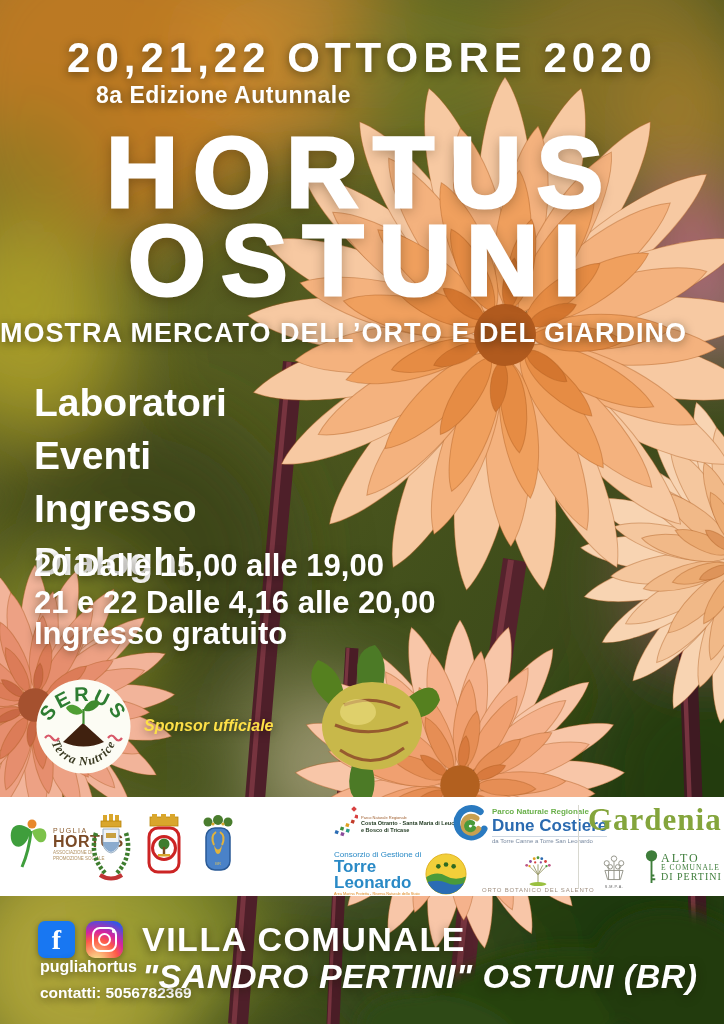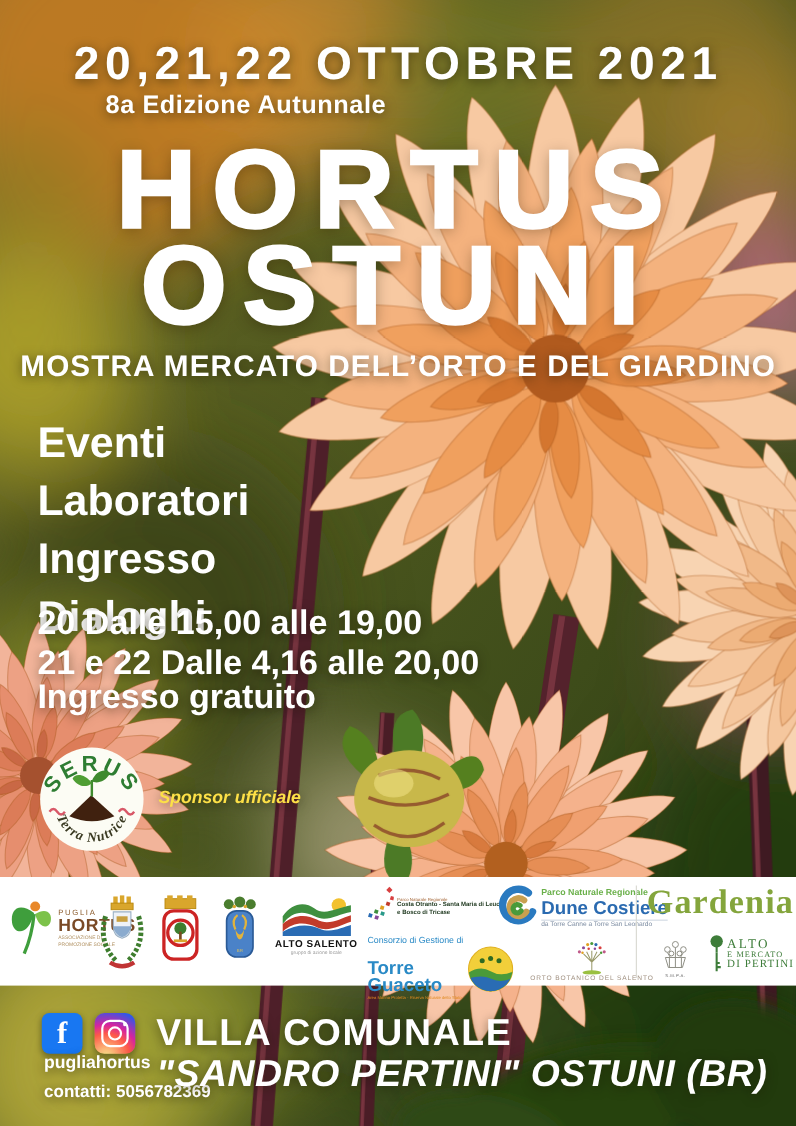--- a/index.html
+++ b/index.html
@@ -9,21 +9,21 @@
   .layer{position:absolute;z-index:2;}
   .wsh{text-shadow:0 2px 10px rgba(30,25,5,.55);}
   
   .dates{top:34px;left:0;width:724px;text-align:center;color:#fff;
          font-size:42px;font-weight:bold;letter-spacing:5px;}
   .edition{top:82px;left:96px;color:#fff;font-size:23px;font-weight:bold;letter-spacing:.5px;}
   
   .title{top:128px;left:0;width:724px;text-align:center;color:#fff;
          font-size:100px;line-height:88px;font-weight:bold;letter-spacing:15px;
          -webkit-text-stroke:3px #fff;text-shadow:0 3px 14px rgba(40,25,5,.4);}
-  .subtitle{top:318px;left:0;width:724px;text-align:center;color:#fff;
+  .subtitle{top:318px;left:0;width:724px;color:#fff;
             font-size:27px;font-weight:bold;letter-spacing:1px;}
   
   .features{top:376px;left:34px;list-style:none;margin:0;padding:0;color:#fff;
             font-size:39px;line-height:53px;font-weight:bold;}
   .schedule{top:547px;left:34px;color:#fff;font-size:31px;line-height:37px;font-weight:bold;}
   .admission{top:616px;left:34px;color:#fff;font-size:31px;font-weight:bold;}
   
   .serus-wrap{top:678px;left:35px;width:97px;height:97px;}
   .serus-name{font-size:20px;font-weight:bold;fill:#2e7d32;letter-spacing:3px;}
   .serus-tag{font-size:12.5px;font-weight:bold;font-style:italic;
@@ -41,21 +41,21 @@
   .crest1{left:88px;top:14px;} .crest2{left:142px;top:16px;} .crest3{left:198px;top:17px;}
   .alto{left:250px;top:18px;flex-direction:column;}
   .a-name{font-size:9px;font-weight:900;color:#111;letter-spacing:.5px;margin-top:2px;}
   .a-tag{font-size:4.5px;color:#999;}
   .costa{left:334px;top:8px;}
   .c-txt{margin-left:3px;line-height:1.25;}
   .c-pre{font-size:4px;color:#a06030;}
   .c-l1,.c-l2{font-size:5.5px;font-weight:bold;color:#233c23;}
   .torre{left:334px;top:54px;}
   .t-txt{line-height:1;margin-right:4px;}
-  .t-pre{font-size:8px;color:#2a8ac6;margin-bottom:13px;}
+  .t-pre{font-size:8px;color:#2a8ac6;margin-bottom:0;}
   .t-name{font-size:17px;font-weight:800;color:#2a8ac6;line-height:.95;}
   .t-tag{font-size:3.8px;color:#e08a20;margin-top:2px;}
   .dune{left:446px;top:6px;}
   .d-txt{margin-left:4px;line-height:1.15;}
   .d-pre{font-size:8px;font-weight:bold;color:#6ab04a;}
   .d-name{font-size:17px;color:#2a6ab0;font-weight:bold;}
   .d-tag{font-size:6px;color:#7a8aa0;border-top:1px solid #cfd8e2;padding-top:1px;}
   .orto{left:482px;top:57px;flex-direction:column;}
   .o-name{font-size:6px;letter-spacing:.8px;color:#a09080;margin-top:1px;}
   .divider{position:absolute;left:578px;top:8px;width:1px;height:84px;background:#d8d8d0;}
@@ -412,32 +412,32 @@
       <path d="M 0 -25.8 C 12.383999999999999 -36.120000000000005 9.526153846153845 -67.08 0 -77.39999999999999 C -9.526153846153845 -67.08 -12.383999999999999 -36.120000000000005 0 -25.8 Z" fill="#d4762f" stroke="rgba(170,90,30,0.4)" stroke-width="1" transform="translate(505 335) rotate(7)"></path>
       <path d="M 0 -25.8 C 12.383999999999999 -36.120000000000005 9.526153846153845 -67.08 0 -77.39999999999999 C -9.526153846153845 -67.08 -12.383999999999999 -36.120000000000005 0 -25.8 Z" fill="#d4762f" stroke="rgba(170,90,30,0.4)" stroke-width="1" transform="translate(505 335) rotate(67)"></path>
       <path d="M 0 -25.8 C 12.383999999999999 -36.120000000000005 9.526153846153845 -67.08 0 -77.39999999999999 C -9.526153846153845 -67.08 -12.383999999999999 -36.120000000000005 0 -25.8 Z" fill="#d4762f" stroke="rgba(170,90,30,0.4)" stroke-width="1" transform="translate(505 335) rotate(127)"></path>
       <path d="M 0 -25.8 C 12.383999999999999 -36.120000000000005 9.526153846153845 -67.08 0 -77.39999999999999 C -9.526153846153845 -67.08 -12.383999999999999 -36.120000000000005 0 -25.8 Z" fill="#d4762f" stroke="rgba(170,90,30,0.4)" stroke-width="1" transform="translate(505 335) rotate(187)"></path>
       <path d="M 0 -25.8 C 12.383999999999999 -36.120000000000005 9.526153846153845 -67.08 0 -77.39999999999999 C -9.526153846153845 -67.08 -12.383999999999999 -36.120000000000005 0 -25.8 Z" fill="#d4762f" stroke="rgba(170,90,30,0.4)" stroke-width="1" transform="translate(505 335) rotate(247)"></path>
       <path d="M 0 -25.8 C 12.383999999999999 -36.120000000000005 9.526153846153845 -67.08 0 -77.39999999999999 C -9.526153846153845 -67.08 -12.383999999999999 -36.120000000000005 0 -25.8 Z" fill="#d4762f" stroke="rgba(170,90,30,0.4)" stroke-width="1" transform="translate(505 335) rotate(307)"></path>
       <circle cx="505" cy="335" r="30.959999999999997" fill="#b05a1e"></circle>
     </g>
 </svg>
 
-<div class="layer dates wsh">20,21,22 OTTOBRE 2021</div>
+<div class="layer dates wsh">20,21,22 OTTOBRE 2020</div>
 <div class="layer edition wsh">8a Edizione Autunnale</div>
 
 <div class="layer title">
   <div>HORTUS</div>
   <div>OSTUNI</div>
 </div>
 <div class="layer subtitle wsh">MOSTRA MERCATO DELL’ORTO E DEL GIARDINO</div>
 
 <ul class="layer features">
+  <li>Laboratori</li>
   <li>Eventi</li>
-  <li>Laboratori</li>
   <li>Ingresso</li>
   <li>Dialoghi</li>
 </ul>
 
 <div class="layer schedule wsh">
   <div>20 Dalle 15,00 alle 19,00</div>
   <div>21 e 22 Dalle 4,16 alle 20,00</div>
 </div>
 <div class="layer admission wsh">Ingresso gratuito</div>
 
@@ -504,30 +504,20 @@
       <circle cx="20" cy="6" r="5" fill="#4a7d2e"></circle>
       <circle cx="30" cy="8" r="4.5" fill="#4a7d2e"></circle>
     <circle cx="15" cy="10" r="1.6" fill="#d9a62c"></circle>
       <circle cx="25" cy="10" r="1.6" fill="#d9a62c"></circle>
     <rect x="8" y="14" width="24" height="42" rx="9" fill="#4a82c8" stroke="#2a5a96" stroke-width="1.5"></rect>
     <path d="M 16 31 q -4 -9 2 -13 M 24 31 q 4 -9 -2 -13" stroke="#e2b33c" stroke-width="2" fill="none"></path>
     <path d="M 16 31 q 4 9 8 0 q -1 9 -4 9 q -3 0 -4 -9 z" fill="#e2b33c"></path>
     <text x="20" y="51" font-size="4" fill="#d8c060" text-anchor="middle">BR</text>
   </svg>
 
-  <div class="cell alto">
-    <svg width="66" height="36" viewBox="0 0 66 36">
-      <circle cx="53" cy="8" r="6.5" fill="#f2c12e"></circle>
-      <path d="M 2 18 C 10 6 22 4 31 11 C 40 18 52 10 64 8 L 64 14 C 52 16 42 24 31 18 C 20 12 10 14 2 25 Z" fill="#3f8f3f"></path>
-      <path d="M 2 25 C 12 16 24 16 33 21 C 44 27 54 20 64 17 L 64 23 C 54 26 44 33 33 28 C 22 23 12 23 2 32 Z" fill="#c23b2a"></path>
-      <path d="M 2 32 C 14 25 26 25 35 29 C 46 34 56 28 64 26 L 64 36 L 2 36 Z" fill="#2a6cb4"></path>
-    </svg>
-    <div class="a-name">ALTO SALENTO</div>
-    <div class="a-tag">gruppo di azione locale</div>
-  </div>
 
   <div class="cell costa">
     <svg width="24" height="38" viewBox="0 0 24 38">
       <g transform="rotate(18 12 19)">
         <rect x="4" y="28" width="3.4" height="3.4" fill="#2a6cb4"></rect>
           <rect x="8" y="23" width="3.4" height="3.4" fill="#3f8f3f"></rect>
         <rect x="12" y="18" width="3.4" height="3.4" fill="#e0a020"></rect>
           <rect x="16" y="13" width="3.4" height="3.4" fill="#c23b2a"></rect>
         <rect x="10" y="28" width="3.4" height="3.4" fill="#8a4a9a"></rect>
           <rect x="14" y="23" width="3.4" height="3.4" fill="#2a9a8a"></rect>
@@ -539,21 +529,21 @@
       <div class="c-pre">Parco Naturale Regionale</div>
       <div class="c-l1">Costa Otranto - Santa Maria di Leuca</div>
       <div class="c-l2">e Bosco di Tricase</div>
     </div>
   </div>
 
   <div class="cell torre">
     <div class="t-txt">
       <div class="t-pre">Consorzio di Gestione di</div>
       <div class="t-name">Torre</div>
-      <div class="t-name">Guaceto</div>
+      <div class="t-name">Leonardo</div>
       <div class="t-tag">Area Marina Protetta - Riserva Naturale dello Stato</div>
     </div>
     <svg width="42" height="42" viewBox="0 0 44 44">
       <defs>
           <clipPath id="tgClip">
             <circle cx="22" cy="22" r="21"></circle>
           </clipPath>
         </defs>
       <circle cx="22" cy="22" r="21" fill="#f2cf3a" stroke="#e0b020"></circle>
       <g clip-path="url(#tgClip)">
@@ -621,21 +611,21 @@
   </div>
 
   <div class="cell ville">
     <svg width="15" height="40" viewBox="0 0 16 40">
       <circle cx="8" cy="8" r="6" fill="#3e7d3a"></circle>
       <rect x="7" y="13" width="2" height="6" fill="#3e7d3a"></rect>
       <path d="M 8 19 V 37 M 8 33 h 4 M 8 29 h 3" stroke="#3e7d3a" stroke-width="2" fill="none"></path>
     </svg>
     <div class="v-txt">
       <div class="v-l1">ALTO</div>
-      <div class="v-l2">E MERCATO</div>
+      <div class="v-l2">E COMUNALE</div>
       <div class="v-l3">DI PERTINI</div>
     </div>
   </div>
 </div>
 
 <div class="layer fb">f</div>
 <div class="layer ig">
     <span class="dot"></span>
   </div>
 <div class="layer handle wsh">pugliahortus</div>

